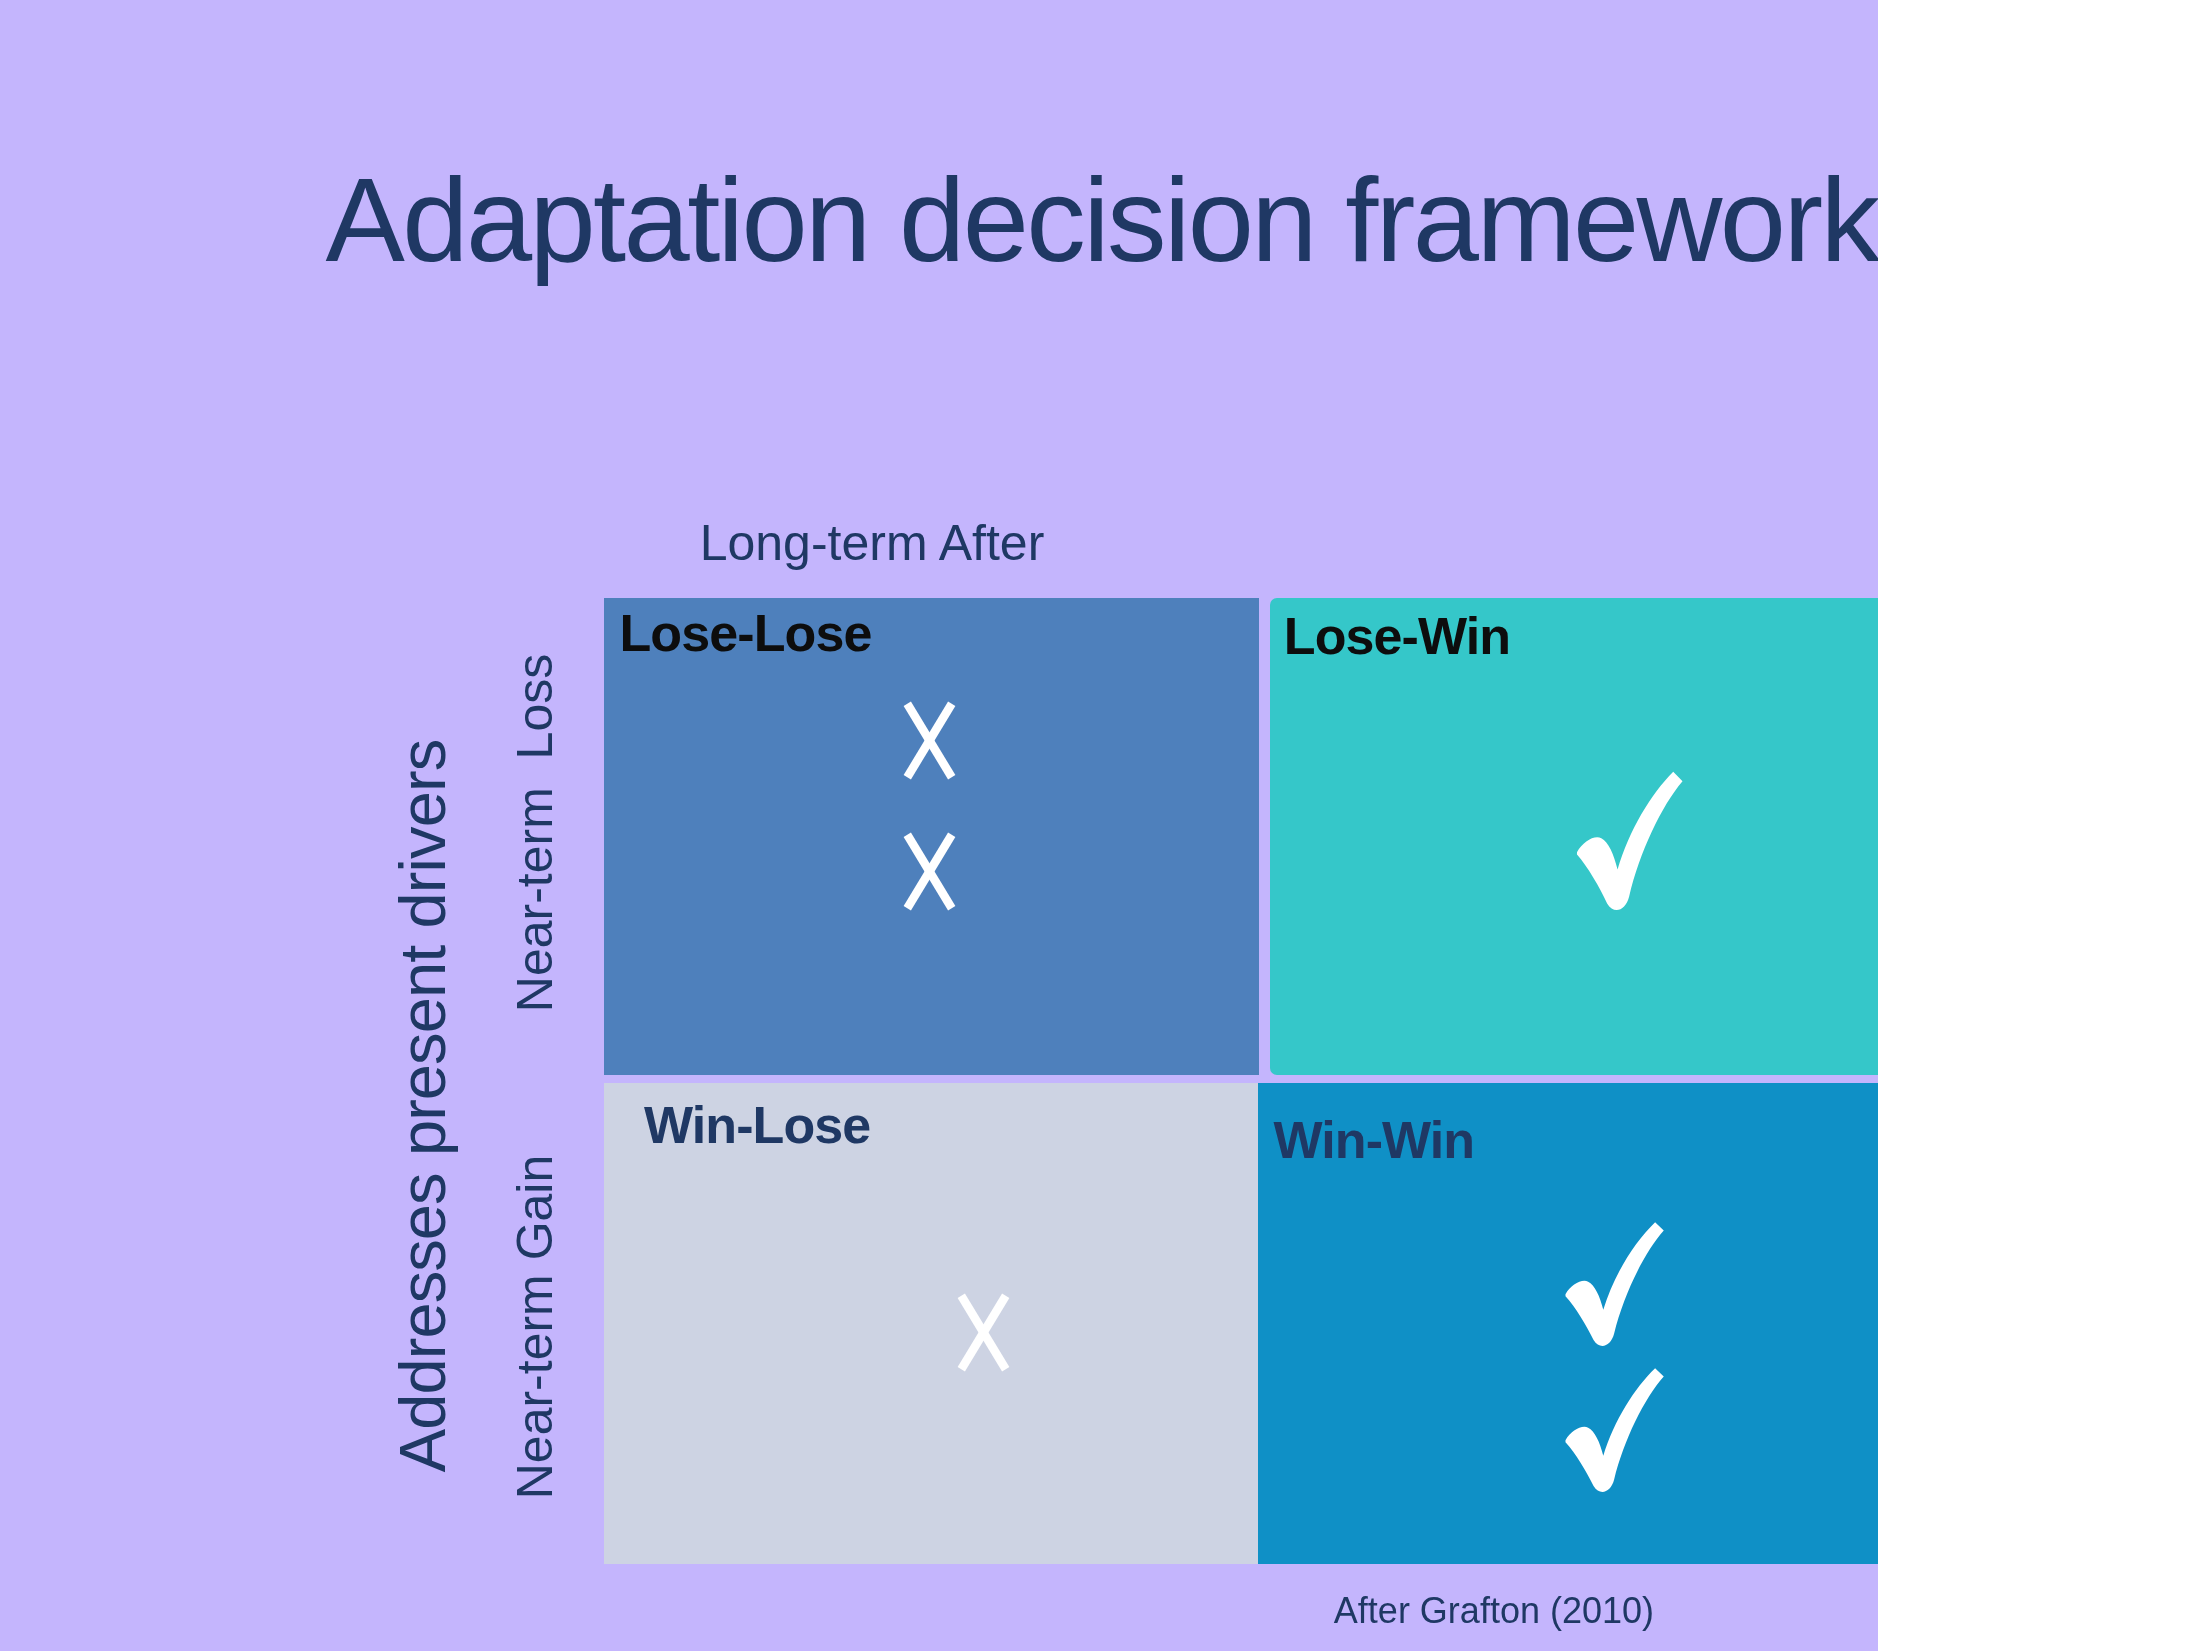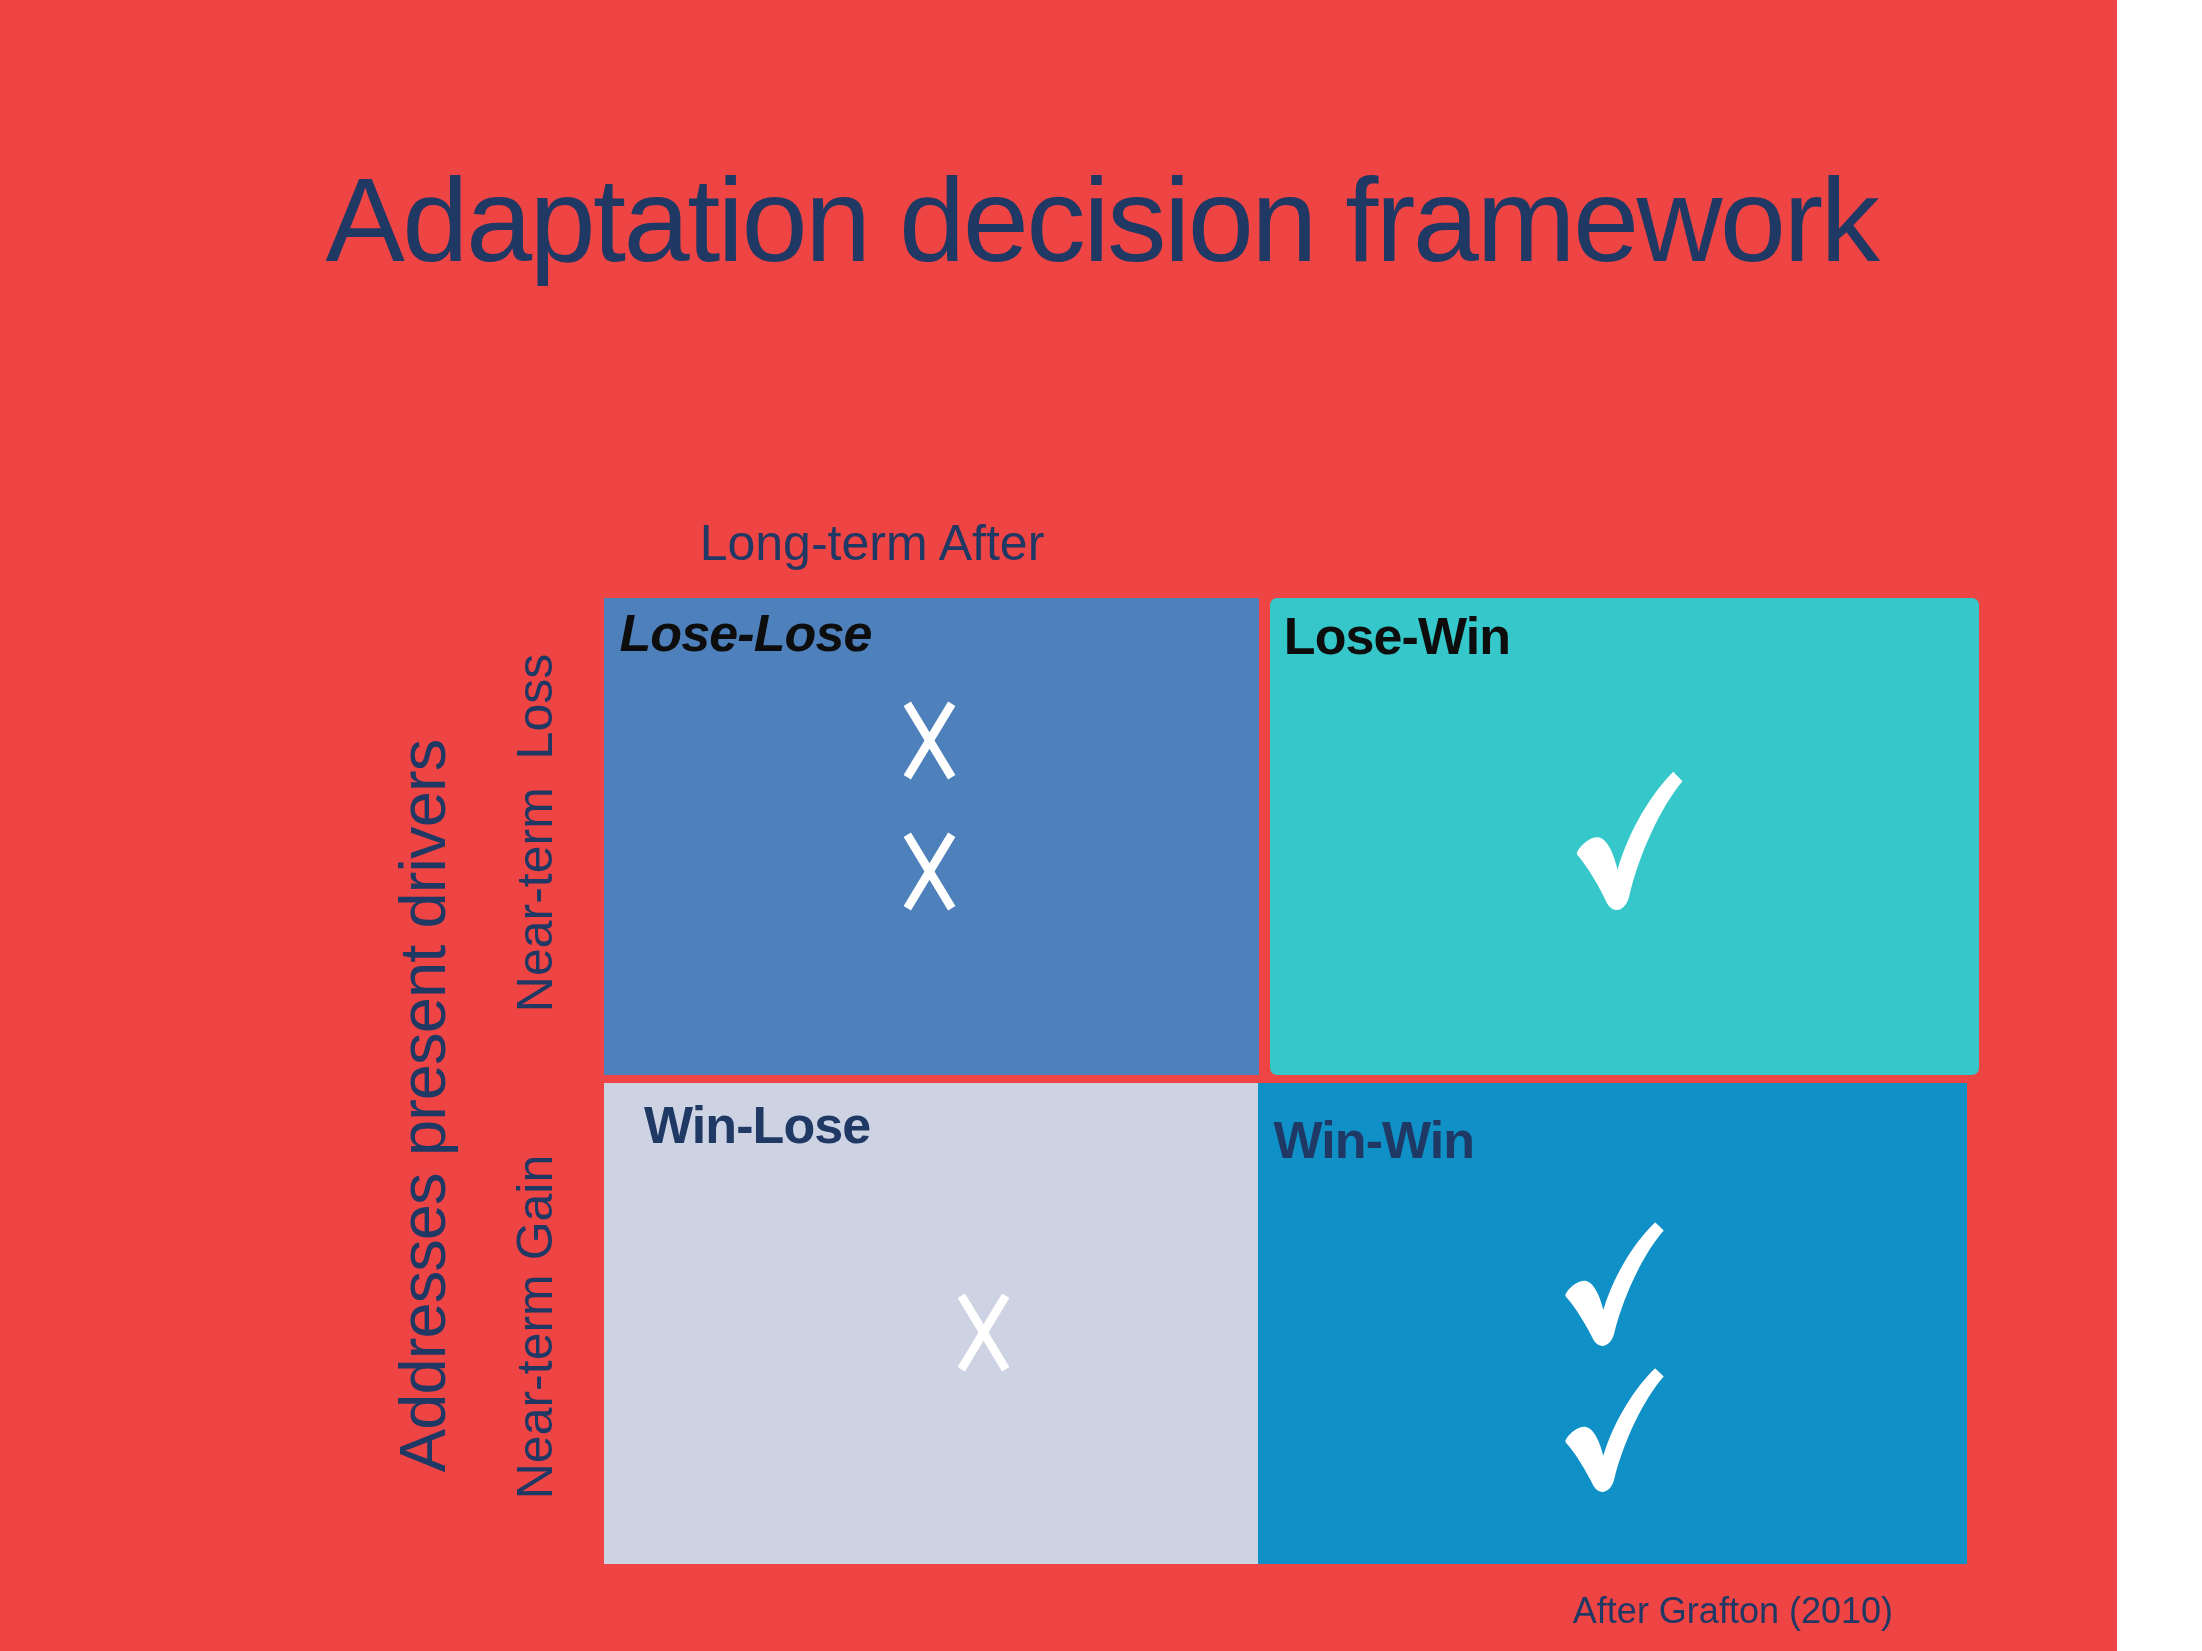--- a/index.html
+++ b/index.html
@@ -1,18 +1,18 @@
 <!DOCTYPE html>
 <html style="font-size:13.8px"><head>
 <meta charset="utf-8">
 <style>
   html,body{margin:0;padding:0;}
   .slide{
-    position:relative; width:2117px; height:1652px; overflow:hidden;
-    background:#ef4444;
+    position:relative; width:1878px; height:1652px; overflow:hidden;
+    background:#c4b5fd;
     font-family:"Liberation Sans", sans-serif;
   }
   .slide-title{
     position:absolute; left:0; top:160px; width:2203px;
     text-align:center; font-size:119px; font-weight:400; letter-spacing:-2.6px;
     line-height:1;
   }
   .xaxis-title{
     position:absolute; left:1233px; top:430px; transform:translateX(-50%);
     font-size:65px; font-weight:400; letter-spacing:-0.9px; line-height:1; white-space:nowrap;
@@ -58,21 +58,21 @@
 
   <div class="col-label loss" style="color: rgb(31, 56, 100);">Long-term After</div>
 
 
   <div class="yaxis-title" style="color: rgb(31, 56, 100);">Addresses present drivers</div>
 
   <div class="row-label near-loss" style="color: rgb(31, 56, 100);">Near-term  Loss</div>
 
   <div class="row-label near-gain" style="color: rgb(31, 56, 100);">Near-term Gain</div>
 
-  <div class="quad tl" style="background-color: rgb(78, 128, 188); font-style: italic;">
+  <div class="quad tl" style="background-color: rgb(78, 128, 188);">
     <div class="quad-label" style="color: rgb(13, 13, 13);">Lose-Lose</div>
     <div class="mark" style="left:299px; top:102px;">
       <svg width="53" height="81" viewBox="0 0 62 94">
         <line x1="5" y1="4" x2="57" y2="90" stroke="#ffffff" stroke-width="10"></line>
         <line x1="57" y1="4" x2="5" y2="90" stroke="#ffffff" stroke-width="10"></line>
       </svg>
     </div>
     <div class="mark" style="left:299px; top:233px;">
       <svg width="53" height="81" viewBox="0 0 62 94">
         <line x1="5" y1="4" x2="57" y2="90" stroke="#ffffff" stroke-width="10"></line>

